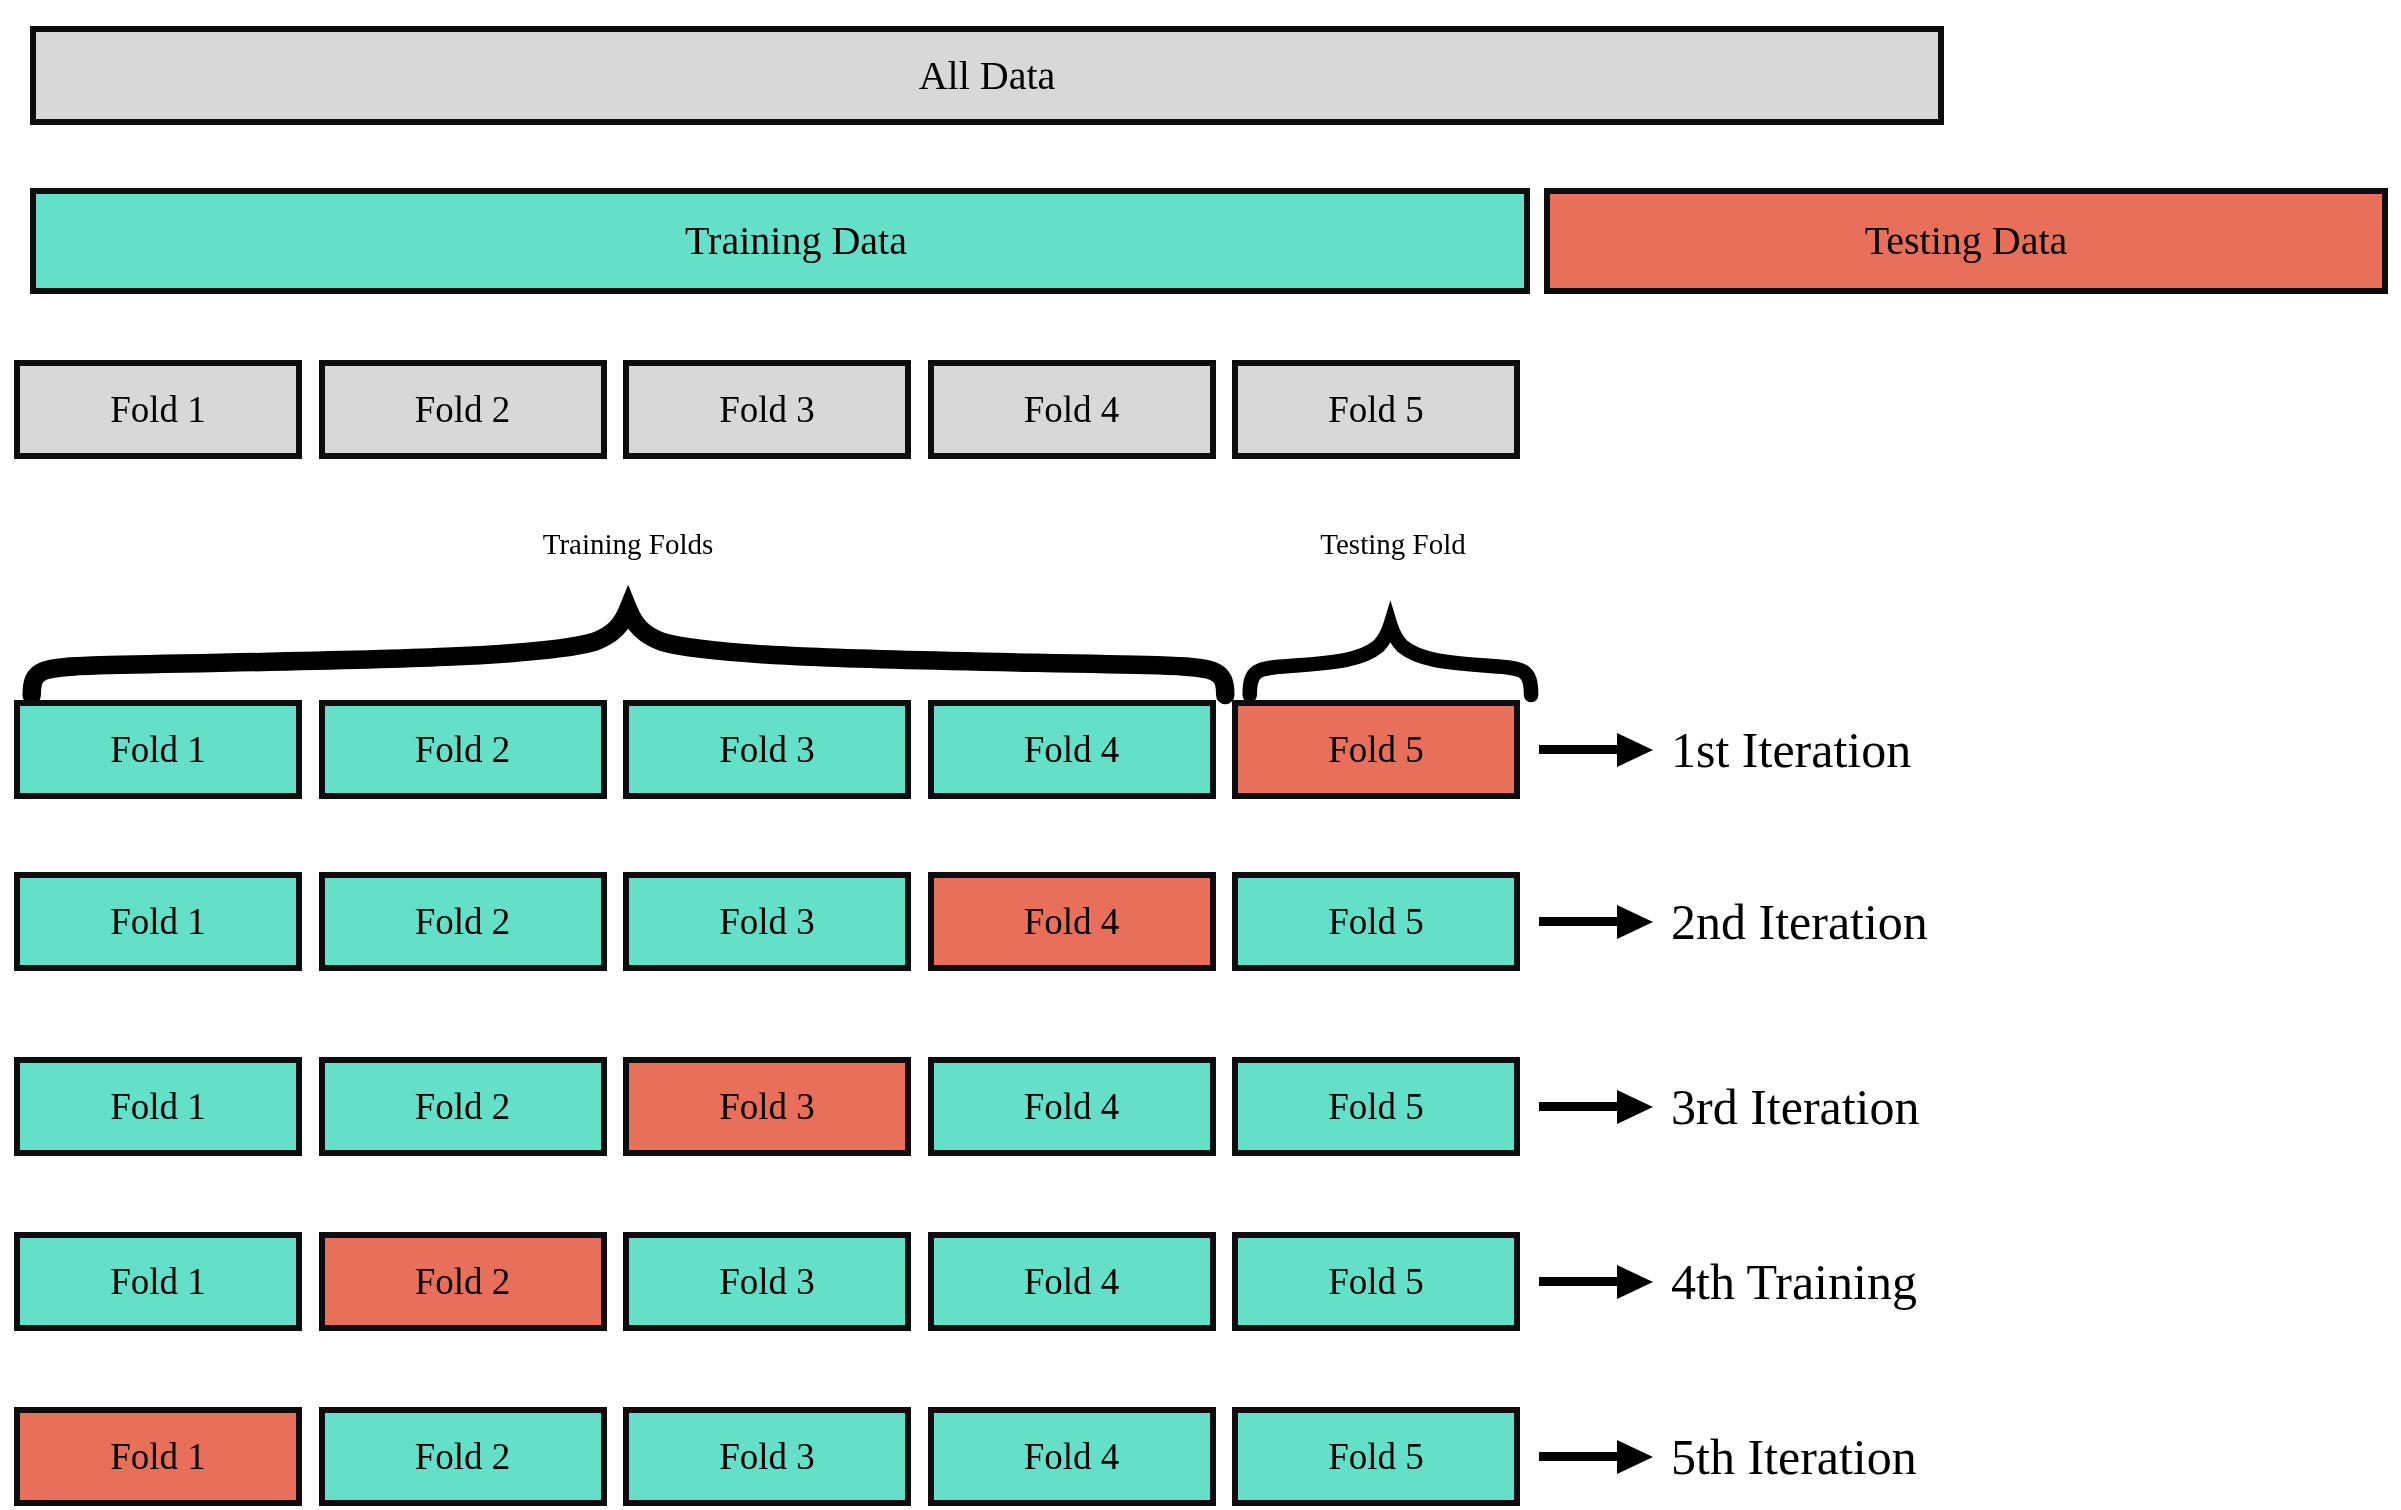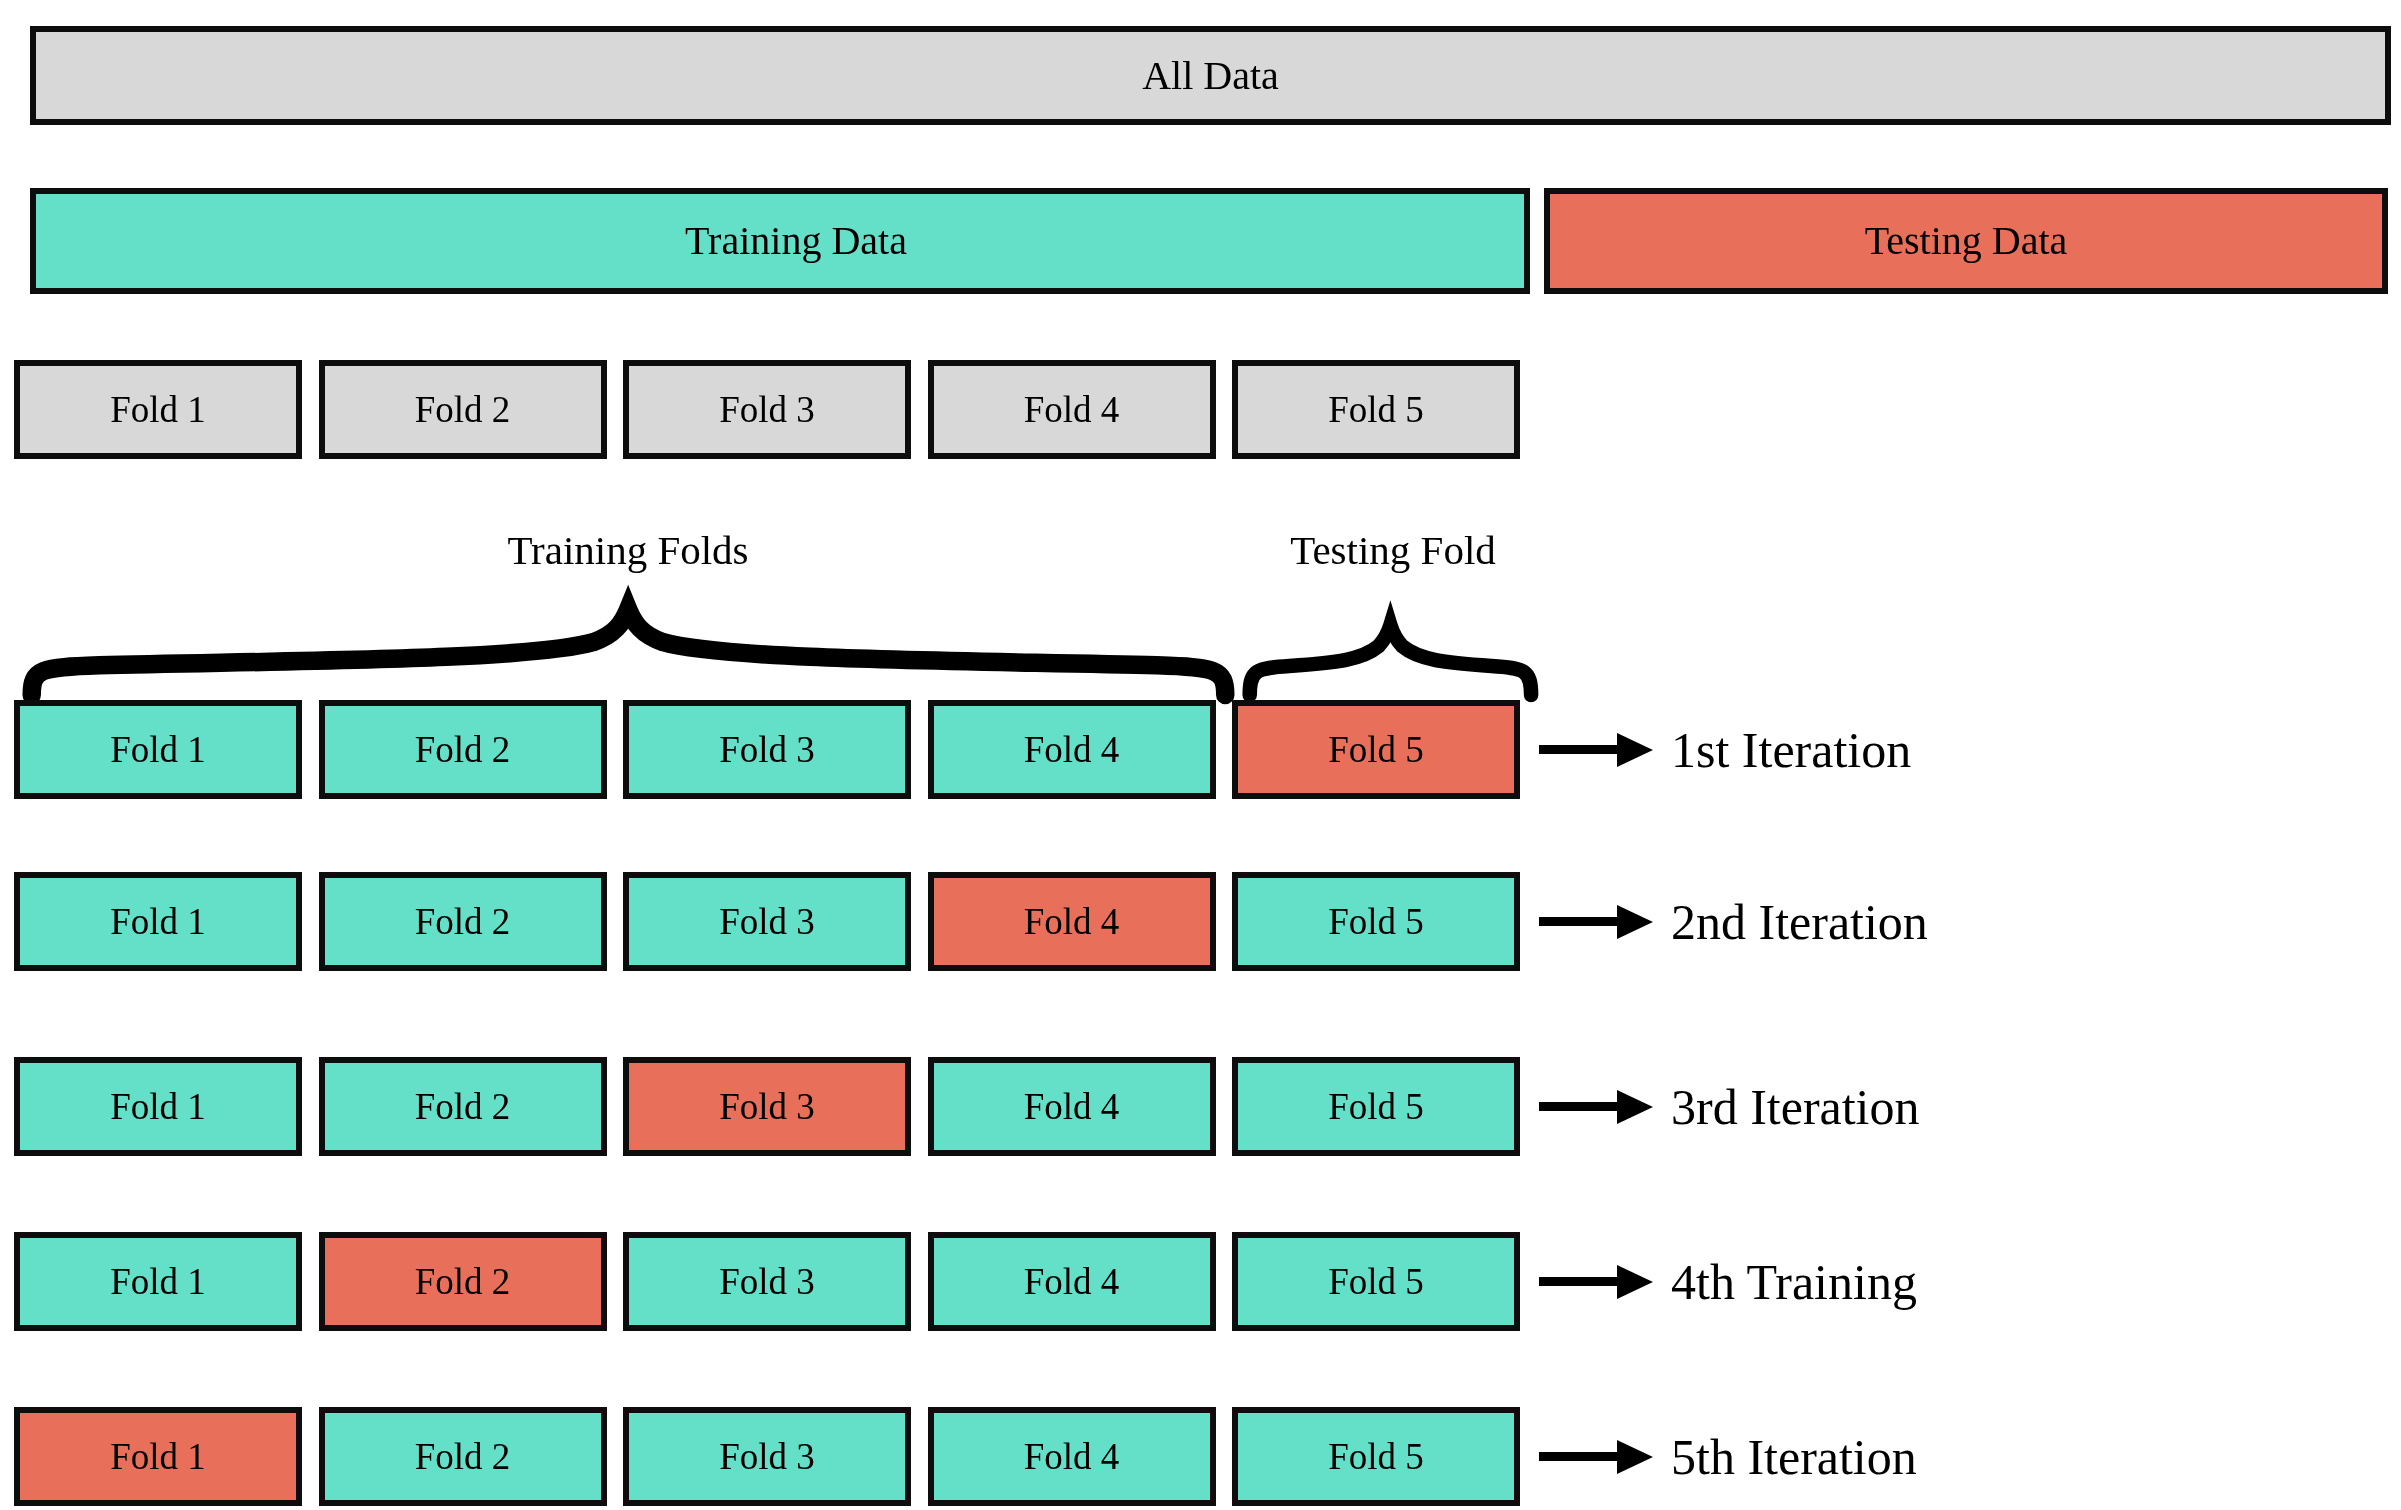--- a/index.html
+++ b/index.html
@@ -22,41 +22,41 @@
     border:6px solid #0d0d0d;display:flex;align-items:center;justify-content:center;
     font-size:37px;line-height:1;flex:none;
   }
   .fold:nth-child(5){margin-right:4px;}
   .fold.neutral{background:#d8d8d8;}
   .fold.train{background:#65e0c8;}
   .fold.test{background:#e8705a;}
 
   .section-label{
     position:absolute;transform:translateX(-50%);
-    font-size:41px;line-height:1;white-space:nowrap;
+    font-size:29px;line-height:1;white-space:nowrap;
   }
 
   .brace-layer{position:absolute;left:0;top:0;pointer-events:none;}
 
   .arrow{display:flex;align-items:center;margin-left:14.5px;flex:none;}
   .arrow .shaft{width:78px;height:8.6px;background:#000;}
   .arrow .head{
     width:0;height:0;border-top:17px solid transparent;border-bottom:17px solid transparent;
     border-left:36px solid #000;
   }
   .iter-label{
     margin-left:18.5px;font-size:50px;line-height:1;white-space:nowrap;flex:none;
   }
 </style>
 </head>
 <body>
 
 <div class="canvas">
 
-  <div class="bar gray" style="left:30px;top:26.4px;width:2361px;height:99px;">
+  <div class="bar gray" style="left:30px;top:26.4px;width:1914px;height:99px;">
     <span>All Data</span>
   </div>
 
   <div class="bar teal" style="left:30px;top:188px;width:1500px;height:106px;padding-left:32px;">
     <span>Training Data</span>
   </div>
   <div class="bar red" style="left:1544px;top:188px;width:844px;height:106px;">
     <span>Testing Data</span>
   </div>
 

